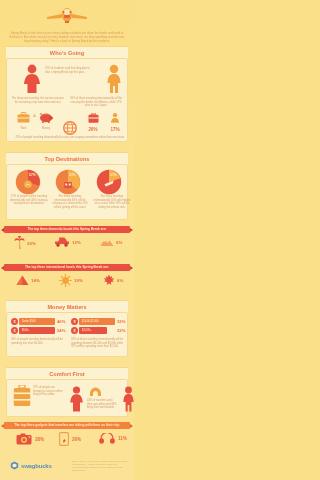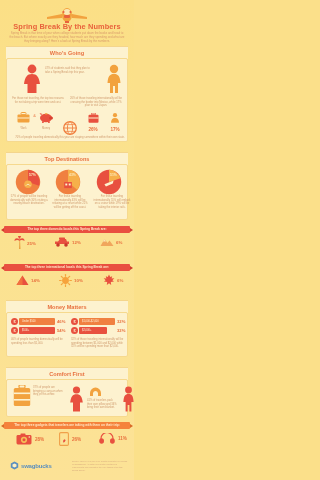--- a/index.html
+++ b/index.html
@@ -128,21 +128,20 @@
     <svg class="plane" width="44" height="18" viewBox="0 0 44 18">
       <ellipse cx="22" cy="9" rx="5" ry="7" fill="#f2a23e"></ellipse>
       <ellipse cx="22" cy="6" rx="3.4" ry="3" fill="#fbe9b6"></ellipse>
       <rect x="19" y="9" width="6" height="3" rx="1" fill="#e8623c"></rect>
       <path d="M17 8 L2 11 L2 13 L17 12 Z" fill="#f2a23e"></path>
       <path d="M27 8 L42 11 L42 13 L27 12 Z" fill="#f2a23e"></path>
       <circle cx="18.5" cy="6" r="1.1" fill="#e8623c"></circle>
       <circle cx="25.5" cy="6" r="1.1" fill="#e8623c"></circle>
       <rect x="20" y="15" width="4" height="2" fill="#e8623c"></rect>
     </svg>
-    <div class="title">Spring Break By the Numbers</div>
     <div class="subtitle">Spring Break is that time of year when college students put down the books and head to the beach. But where exactly are they headed, how much are they spending and what are they bringing along? Here's a look at Spring Break by the numbers.</div>
   </div>
 
   <div class="sechead" style="top:46px;">
     <span class="tab">Who's Going</span>
   </div>
 
   <div class="panel" style="top:58px; height:84px;">
 
     <svg class="fig" style="left:14px; top:5px;" width="22" height="30" viewBox="0 0 22 30">

